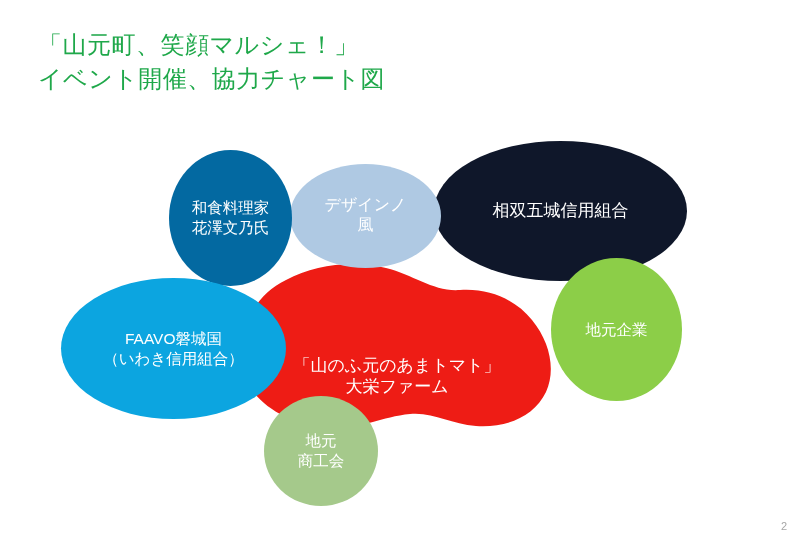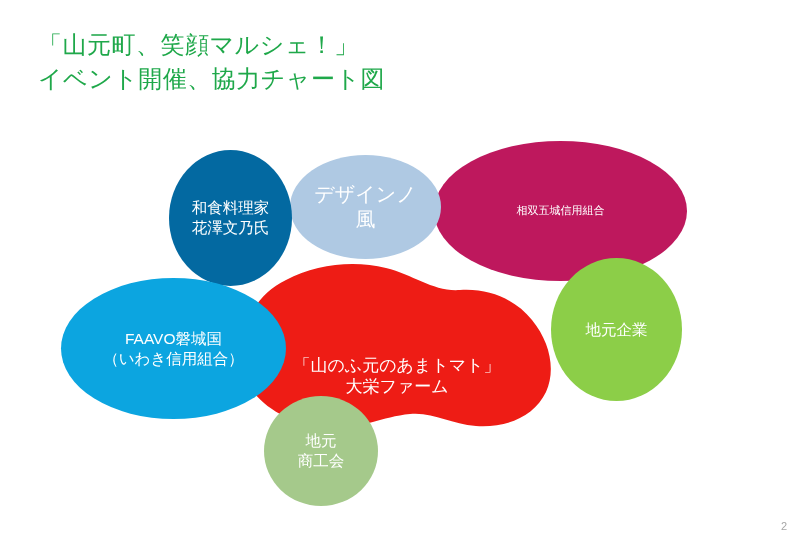--- a/index.html
+++ b/index.html
@@ -61,33 +61,34 @@
   
   .n-chef {
     left: 169px; top: 150px;
     width: 123px; height: 136px;
     border-radius: 50%;
     background: #0369a1;
     font-size: 15.5px;
     z-index: 6;
   }
   .n-design {
-    left: 290px; top: 155px;
+    left: 290px; top: 164px;
     width: 151px; height: 104px;
     border-radius: 50%;
     background: #AFC9E3;
-    font-size: 20px;
+    font-size: 16px;
     z-index: 5;
+    font-family: Liberation Mono, monospace;
   }
   .n-bank {
     left: 434px; top: 141px;
     width: 253px; height: 140px;
     border-radius: 50%;
-    background: #be185d;
-    font-size: 11px;
+    background: #0f172a;
+    font-size: 17px;
     z-index: 4;
   }
   .n-faavo {
     left: 61px; top: 278px;
     width: 225px; height: 141px;
     border-radius: 50%;
     background: #0CA5E0;
     font-size: 15.5px;
     z-index: 6;
   }

